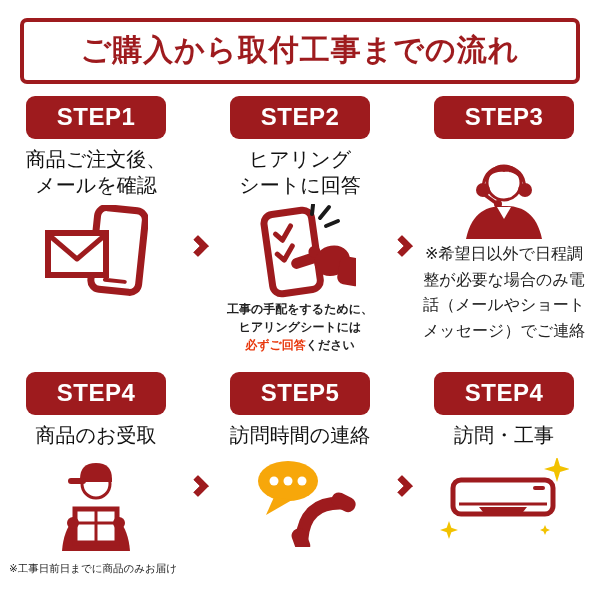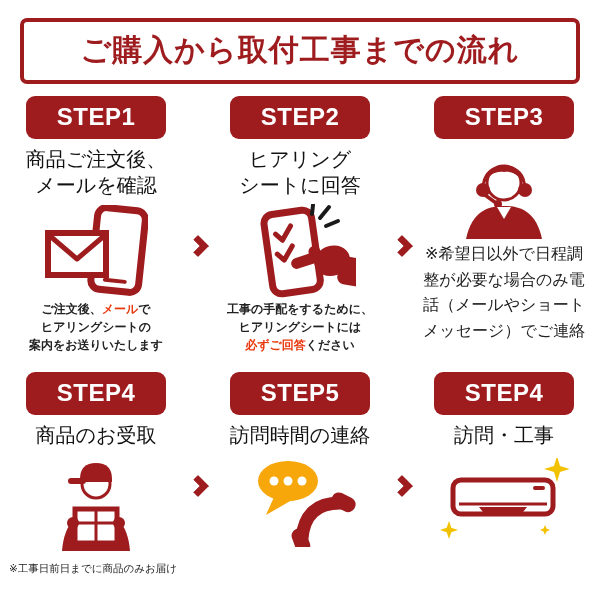--- a/index.html
+++ b/index.html
@@ -50,23 +50,20 @@
       <div class="icon-box">
         <svg width="104" height="92" viewBox="0 0 104 92" aria-hidden="true">
           <g transform="rotate(6 74 46)">
             <rect x="50" y="4" width="48" height="82" rx="9" fill="#fff" stroke="#9e1b1e" stroke-width="7"></rect>
             <line x1="64" y1="76" x2="84" y2="76" stroke="#9e1b1e" stroke-width="4" stroke-linecap="round"></line>
           </g>
           <rect x="4" y="28" width="58" height="42" fill="#fff" stroke="#9e1b1e" stroke-width="6"></rect>
           <polyline points="6,31 33,54 60,31" fill="none" stroke="#9e1b1e" stroke-width="5" stroke-linejoin="round"></polyline>
         </svg>
       </div>
-      <div class="desc"><span>ご注文後、</span><span class="hl">メール</span><span>で
-ヒアリングシートの
-案内をお送りいたします</span></div>
     </div>
 
     <div class="arrowcol r1">
         <div class="chev"></div>
       </div>
 
     <div class="step">
       <div class="badge">STEP2</div>
       <div class="heading">ヒアリング
 シートに回答</div>

